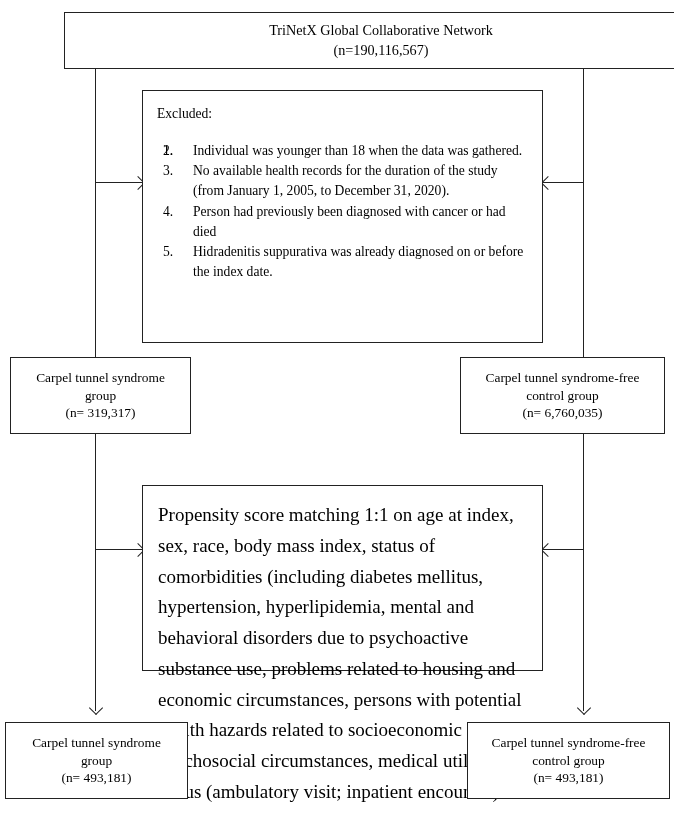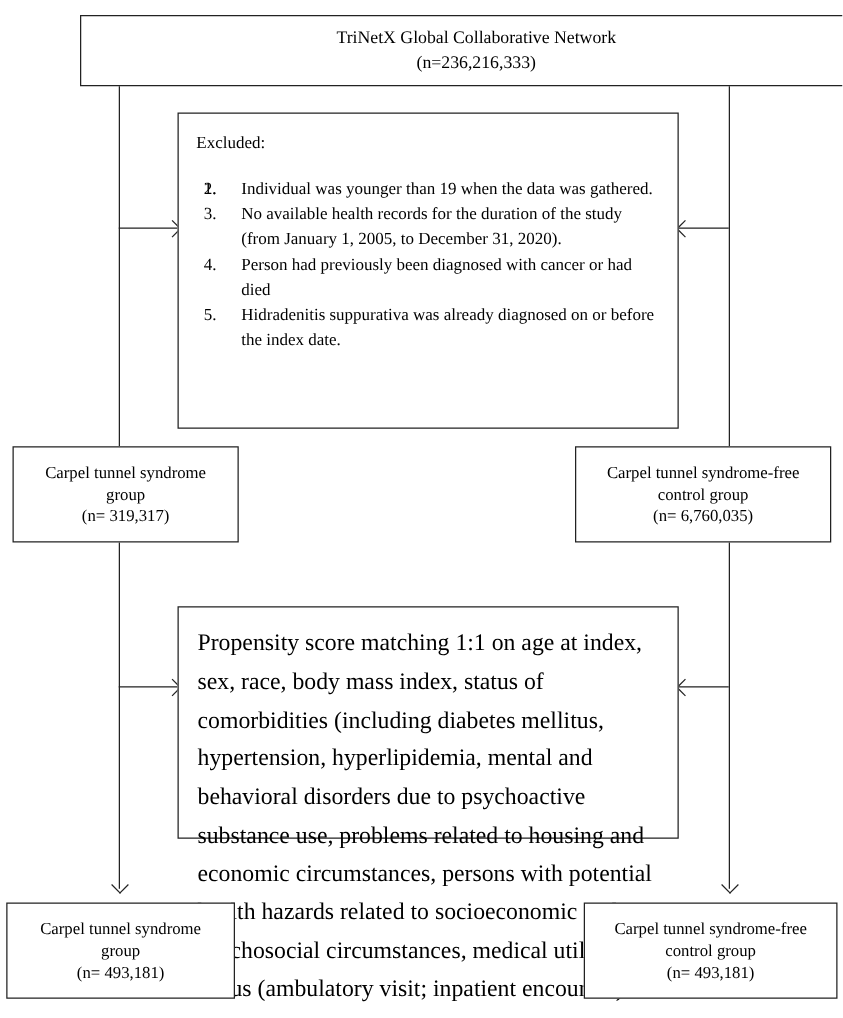--- a/index.html
+++ b/index.html
@@ -140,42 +140,42 @@
   .arrow-right { transform: rotate(-45deg); }
   .arrow-left { transform: rotate(135deg); }
 </style>
 </head>
 <body>
 
 <div id="canvas">
 
   <div class="box box-center" id="top-box">
     <span class="line">TriNetX Global Collaborative Network</span>
-    <span class="line">(n=236,216,333)</span>
+    <span class="line">(n=190,116,567)</span>
   </div>
 
   <div class="vline" style="left:95px; top:69px; height:288px;"></div>
 
   <div class="vline" style="left:583px; top:69px; height:288px;"></div>
 
   <div class="hline" style="left:95px; top:182px; width:47px;"></div>
   <div class="arrow-head arrow-right" style="left:133px; top:177.5px;"></div>
 
   <div class="hline" style="left:543px; top:182px; width:40px;"></div>
   <div class="arrow-head arrow-left" style="left:543px; top:177.5px;"></div>
 
   <div class="box" id="excluded-box">
     <div id="excluded-title">Excluded:</div>
     <ol class="num-list">
       <li>
         <span class="marker">1.</span>
       </li>
       <li>
         <span class="marker">2.</span>
-        <span>Individual was younger than 19 when the data was gathered.</span>
+        <span>Individual was younger than 18 when the data was gathered.</span>
       </li>
       <li>
         <span class="marker">3.</span>
         <span>No available health records for the duration of the study (from January 1, 2005, to December 31, 2020).</span>
       </li>
       <li>
         <span class="marker">4.</span>
         <span>Person had previously been diagnosed with cancer or had died</span>
       </li>
       <li>

